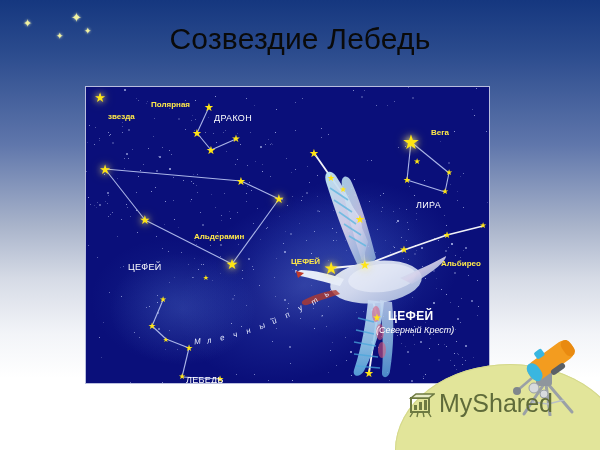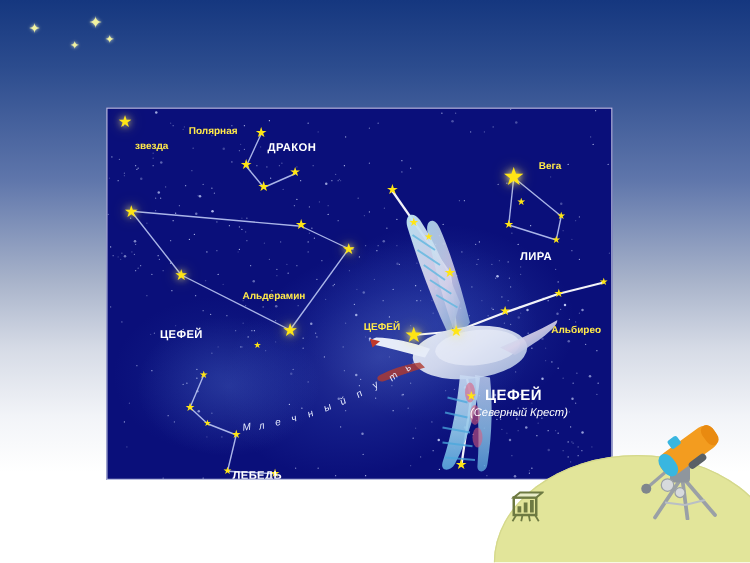--- a/index.html
+++ b/index.html
@@ -144,21 +144,21 @@
   }
 
   
   .maplabel {
     position: absolute;
     white-space: nowrap;
     user-select: none;
   }
   .lbl-white-bold {
     color: #ffffff;
-    font-weight: bold;
+    font-weight: normal;
     font-size: 9px;
     letter-spacing: 0.3px;
   }
   .lbl-yellow {
     color: #ffe94a;
     font-weight: bold;
     font-size: 8px;
   }
   .lbl-big-white {
     color: #ffffff;
@@ -225,20 +225,21 @@
 
 <div id="slide">
 
   <div id="decor-stars">
       <div class="sparkle" style="left: 23px; top: 18px; font-size: 11px; color: rgb(242, 243, 160);">✦</div>
       <div class="sparkle" style="left: 71px; top: 11px; font-size: 13px; color: rgb(242, 243, 160);">✦</div>
       <div class="sparkle" style="left: 56px; top: 32px; font-size: 9px; color: rgb(242, 243, 160);">✦</div>
       <div class="sparkle" style="left: 84px; top: 27px; font-size: 9px; color: rgb(242, 243, 160);">✦</div>
     </div>
 
+  <div id="slide-title">Созвездие Лебедь</div>
 
   <div id="star-map">
 
     <div class="haze" id="haze-band"></div>
     <div class="haze" id="haze-left"></div>
 
     <div id="starfield">
         <div class="dot" style="left: 98.7px; top: 12.7px; width: 1px; height: 1px; opacity: 0.6;"></div>
         <div class="dot" style="left: 23.8px; top: 126.9px; width: 1px; height: 1px; opacity: 0.5;"></div>
         <div class="dot" style="left: 392px; top: 219.3px; width: 1px; height: 1px; opacity: 0.83;"></div>
@@ -902,15 +903,16 @@
       <rect x="12" y="10" width="3" height="8" fill="#6e7a42"></rect>
       <rect x="17" y="8" width="3" height="10" fill="#6e7a42"></rect>
       <g stroke="#6e7a42" stroke-width="1.4">
         <line x1="6" y1="20" x2="3" y2="25"></line>
         <line x1="11" y1="20" x2="10" y2="25"></line>
         <line x1="16" y1="20" x2="17" y2="25"></line>
         <line x1="21" y1="20" x2="24" y2="25"></line>
       </g>
     </svg>
 
+    <div id="myshared-text">MyShared</div>
   </div>
 
 </div>
 
 </body></html>

